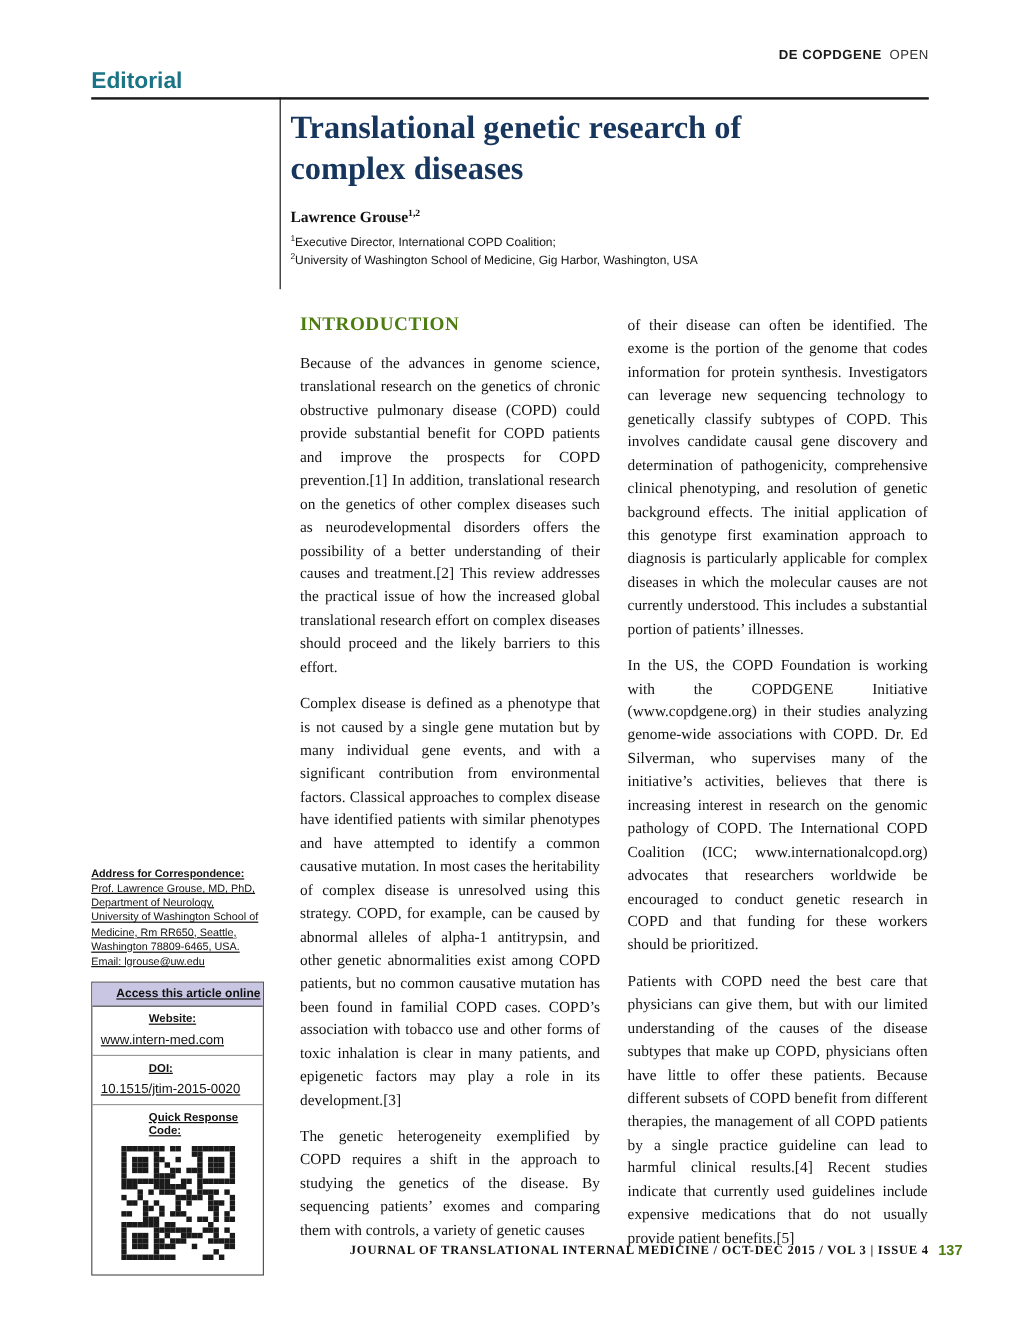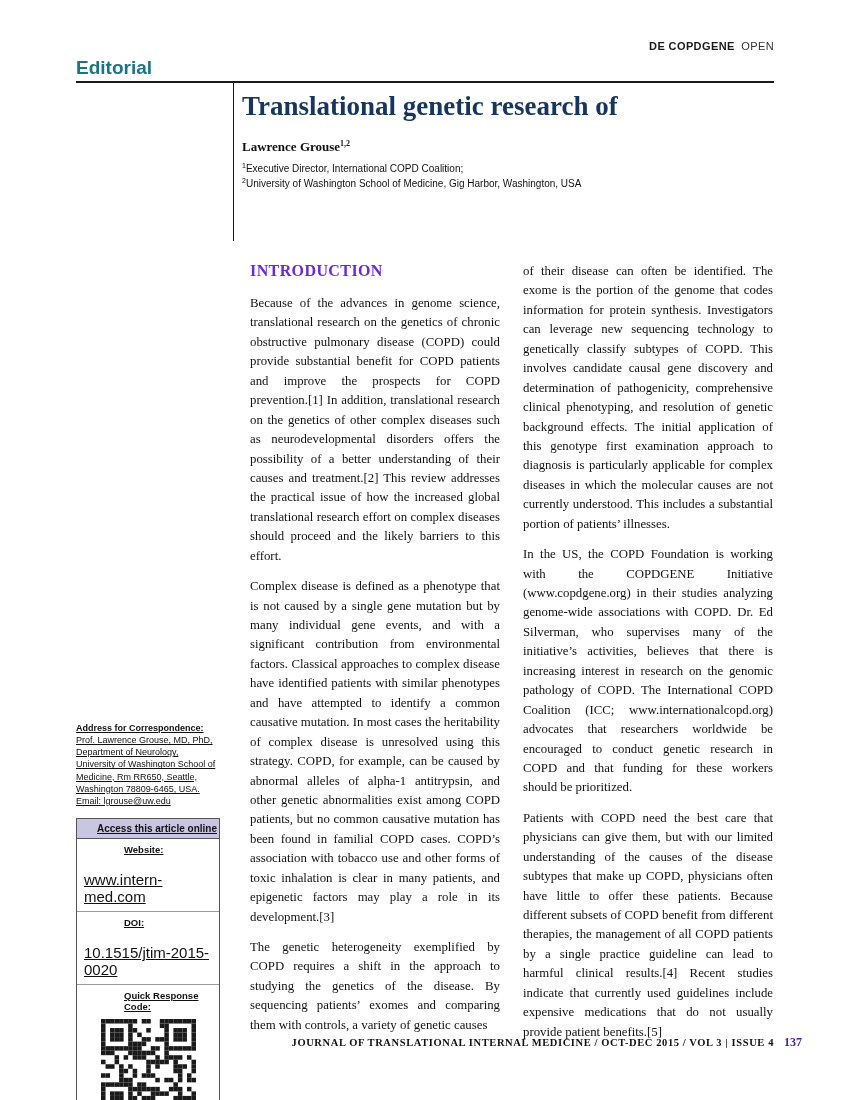--- a/index.html
+++ b/index.html
@@ -97,21 +97,21 @@
     gap: 23px;
     align-items: flex-start;
   }
   .col { width: 250px; }
   .intro-heading {
     margin: 0 0 14px 0;
     font-family: "Liberation Serif", serif;
     font-size: 16px;
     font-weight: 700;
     letter-spacing: 0.4px;
-    color: #6d28d9;
+    color: #4d7c0f;
   }
   .para {
     margin: 0 0 11px 0;
     font-size: 12.8px;
     line-height: 1.52;
     text-align: justify;
     color: #111;
   }
   .para:last-child { margin-bottom: 0; }
 
@@ -154,22 +154,22 @@
     border-bottom: 1px solid #999;
     font-family: "Liberation Sans", sans-serif;
   }
   .access-row.qr-row { border-bottom: none; }
   .access-label {
     font-weight: 700;
     font-size: 9.5px;
     margin-left: 40px;
   }
   .access-value {
-    font-size: 15px;
-    margin-top: 16px;
+    font-size: 11px;
+    margin-top: 6px;
   }
   .qr-svg {
     display: block;
     margin: 7px auto 6px auto;
     width: 95px;
     height: 95px;
   }
   .qr-svg rect { fill: #1a1a1a; }
 
   
@@ -182,43 +182,44 @@
     font-family: "Liberation Serif", serif;
     font-size: 10.5px;
     font-weight: 700;
     letter-spacing: 0.6px;
     color: #111;
   }
   .page-num {
     position: absolute;
     right: 48px;
     top: 1035px;
-    font-family: Liberation Serif, serif;
+    font-family: Liberation Sans, sans-serif;
     font-size: 12px;
     font-weight: 700;
-    color: #4c1d95;
+    color: #4d7c0f;
   }
 </style>
 </head>
 <body>
 
 <div class="page">
 
   <div class="publisher">
     <span class="pub-bold">DE COPDGENE</span>
     <span class="pub-light">OPEN</span>
   </div>
 
   <div class="section-label">Editorial</div>
   <div class="top-rule"></div>
   <div class="v-rule"></div>
 
   <div class="title-block">
     <h1 class="title">
       <span>Translational genetic research of</span><br>
+      <span>complex diseases</span>
     </h1>
     <div class="author">
       <span>Lawrence Grouse</span><sup>1,2</sup>
     </div>
     <div class="affiliations">
       <div class="affil"><sup>1</sup><span>Executive Director, International COPD Coalition;</span></div>
       <div class="affil"><sup>2</sup><span>University of Washington School of Medicine, Gig Harbor, Washington, USA</span></div>
     </div>
   </div>
 

